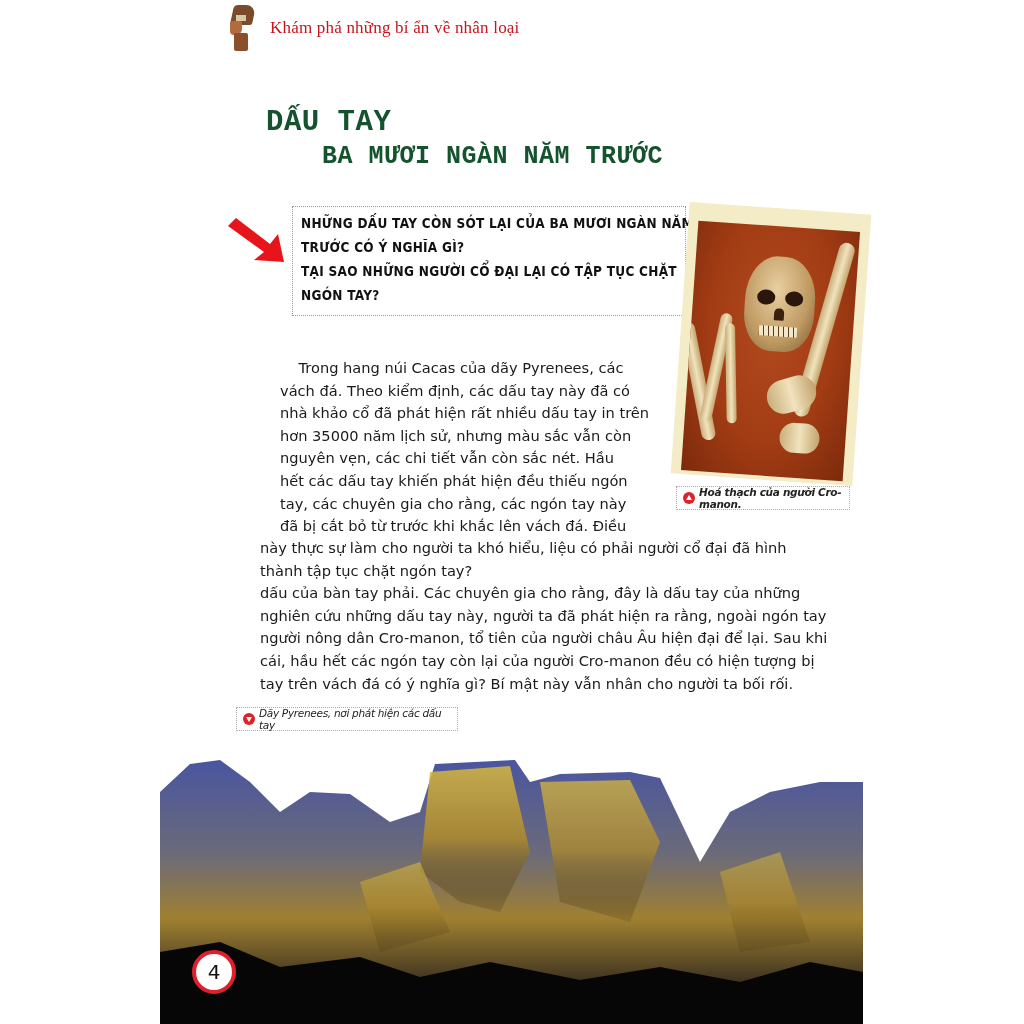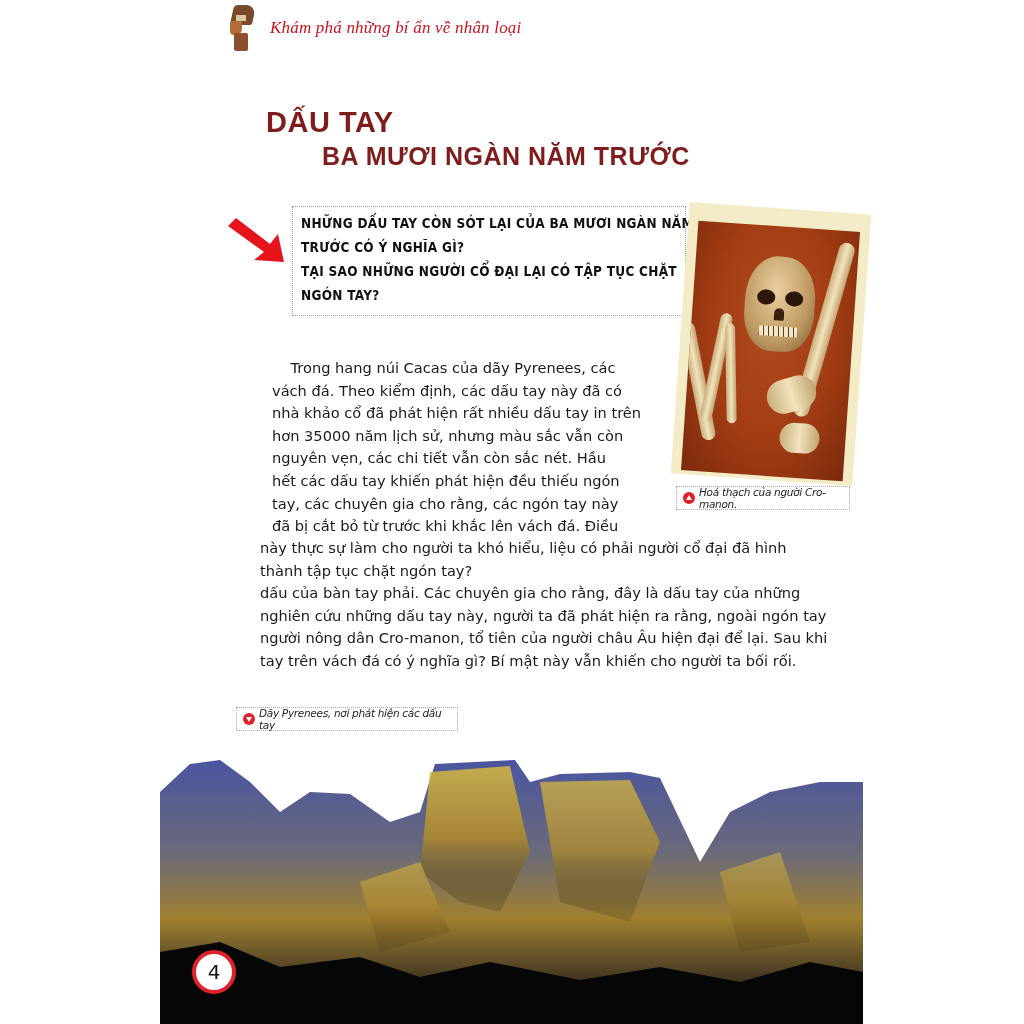--- a/index.html
+++ b/index.html
@@ -8,55 +8,55 @@
 
   .page { position: absolute; left: 160px; top: 0; width: 703px; height: 1024px; background: #fff; }
 
   
   .running-header { position: absolute; left: 226px; top: 2px; height: 52px; display: flex; align-items: center; }
   .bust { width: 32px; height: 50px; position: relative; }
   .bust .crown { position: absolute; left: 6px; top: 2px; width: 22px; height: 20px; background: #7a4a2a; border-radius: 4px 10px 2px 2px; transform: skewX(-12deg); }
   .bust .band { position: absolute; left: 10px; top: 12px; width: 10px; height: 6px; background: #d9c9a0; }
   .bust .face { position: absolute; left: 4px; top: 18px; width: 12px; height: 14px; background: #b36b3c; border-radius: 3px 2px 6px 4px; }
   .bust .neck { position: absolute; left: 8px; top: 30px; width: 14px; height: 18px; background: #8c4f2c; border-radius: 2px; }
-  .running-title { margin-left: 12px; font-family: "Liberation Serif", serif; font-style: italic; font-size: 17px; color: #c8141e; letter-spacing: 0.2px; }
+  .running-title { margin-left: 12px; font-family: "Liberation Serif", serif; font-size: 17px; color: #c8141e; letter-spacing: 0.2px; }
 
   
-  .title { position: absolute; font-family: Liberation Sans, sans-serif; font-weight: bold; color: #7f1d1d; letter-spacing: 0.5px; }
+  .title { position: absolute; font-family: Liberation Mono, monospace; font-weight: bold; color: #14532d; letter-spacing: 0.5px; }
   .title-l1 { left: 266px; top: 106px; font-size: 29px; }
   .title-l2 { left: 322px; top: 142px; font-size: 25px; }
 
   
   .arrow { position: absolute; left: 226px; top: 218px; width: 62px; height: 46px; }
 
   
   .qbox { position: absolute; left: 292px; top: 206px; width: 394px; height: 110px; border: 1.5px dotted #999; padding: 5px 8px; }
   .qbox p { font-family: "DejaVu Sans", sans-serif; font-weight: bold; font-size: 13.2px; line-height: 24px; color: #111; letter-spacing: 0.3px; transform: scaleX(0.92); transform-origin: left; white-space: nowrap; }
 
   
   .photo-skull { position: absolute; left: 680px; top: 208px; width: 182px; height: 272px; background: #f3ecc6; transform: rotate(4deg); }
   .photo-skull .inner { position: absolute; left: 10px; top: 18px; width: 162px; height: 250px; background: radial-gradient(ellipse at 50% 40%, #b24a1e 0%, #a23c14 55%, #7c2a0c 100%); overflow: hidden; }
   .skull { position: absolute; left: 52px; top: 30px; width: 70px; height: 95px; background: radial-gradient(ellipse at 45% 35%, #e9cfa0 0%, #bf9a62 60%, #7a5a32 100%); border-radius: 45% 45% 40% 40%; }
   .skull .eye { position: absolute; top: 34px; width: 18px; height: 15px; background: #2a160a; border-radius: 50%; }
   .skull .eye.l { left: 12px; } .skull .eye.r { left: 40px; }
   .skull .nose { position: absolute; left: 30px; top: 52px; width: 10px; height: 12px; background: #3a200e; border-radius: 40% 40% 10% 10%; }
   .skull .teeth { position: absolute; left: 16px; top: 70px; width: 38px; height: 10px; background: repeating-linear-gradient(90deg, #f2e6c8 0 4px, #5a3a1c 4px 5px); }
   .bone { position: absolute; background: linear-gradient(90deg, #c9ae7c, #f1e3bc, #c2a26e); border-radius: 8px; }
   .caption { position: absolute; display: flex; align-items: center; gap: 4px; border: 1px dotted #aaa; background: #fff; padding: 2px 6px; font-family: "DejaVu Sans", sans-serif; font-style: italic; font-size: 10.5px; color: #222; letter-spacing: -0.3px; }
-  .cap-skull { left: 676px; top: 486px; width: 174px; height: 24px; }
+  .cap-skull { left: 676px; top: 486px; width: 174px; height: 24px; font-weight: bold; }
   .cap-mtn { left: 236px; top: 707px; width: 222px; height: 24px; }
   .cap-icon { width: 12px; height: 12px; border-radius: 50%; background: #e0202a; position: relative; flex-shrink: 0; }
   .cap-icon::after { content: ""; position: absolute; left: 3px; width: 0; height: 0; border-left: 3px solid transparent; border-right: 3px solid transparent; }
   .cap-icon.up::after { top: 3px; border-bottom: 5px solid #fff; }
   .cap-icon.down::after { top: 4px; border-top: 5px solid #fff; }
 
   
   .body { position: absolute; font-family: "DejaVu Sans", sans-serif; font-size: 14.6px; line-height: 22.6px; color: #1a1a1a; }
   .body .line { white-space: nowrap; display: block; }
-  .col-narrow { left: 272px; top: 357px; width: 400px; }
+  .col-narrow { left: 280px; top: 357px; width: 400px; }
   .col-wide { left: 260px; top: 537px; width: 588px; }
 
   
   .mountain { position: absolute; left: 160px; top: 752px; width: 703px; height: 272px; }
   .page-num { position: absolute; left: 192px; top: 950px; width: 44px; height: 44px; border-radius: 50%; background: #fff; border: 4px solid #e0202a; display: flex; align-items: center; justify-content: center; font-family: "DejaVu Sans", sans-serif; font-size: 20px; color: #111; }
 </style>
 </head>
 <body>
 
 <div class="page"></div>
@@ -115,21 +115,22 @@
   <span class="line">hết các dấu tay khiến phát hiện đều thiếu ngón</span>
   <span class="line">tay, các chuyên gia cho rằng, các ngón tay này</span>
   <span class="line">đã bị cắt bỏ từ trước khi khắc lên vách đá. Điều</span>
 </div>
 <div class="body col-wide">
   <span class="line">này thực sự làm cho người ta khó hiểu, liệu có phải người cổ đại đã hình</span>
   <span class="line">thành tập tục chặt ngón tay?</span>
   <span class="line">dấu của bàn tay phải. Các chuyên gia cho rằng, đây là dấu tay của những</span>
   <span class="line">nghiên cứu những dấu tay này, người ta đã phát hiện ra rằng, ngoài ngón tay</span>
   <span class="line">người nông dân Cro-manon, tổ tiên của người châu Âu hiện đại để lại. Sau khi</span>
-  <span class="line">tay trên vách đá có ý nghĩa gì? Bí mật này vẫn khiến cho người ta bối rối.</span>
+  <span class="line">cái, hầu hết các ngón tay còn lại của người Cro-manon đều có hiện tượng bị</span>
+  <span class="line">tay trên vách đá có ý nghĩa gì? Bí mật này vẫn nhân cho người ta bối rối.</span>
 </div>
 
 <div class="caption cap-mtn">
   <span class="cap-icon down"></span>
   <span>Dãy Pyrenees, nơi phát hiện các dấu tay</span>
 </div>
 
 <svg class="mountain" viewBox="0 0 703 272" preserveAspectRatio="none">
   <defs>
     <linearGradient id="rock" x1="0" y1="0" x2="0" y2="1">

